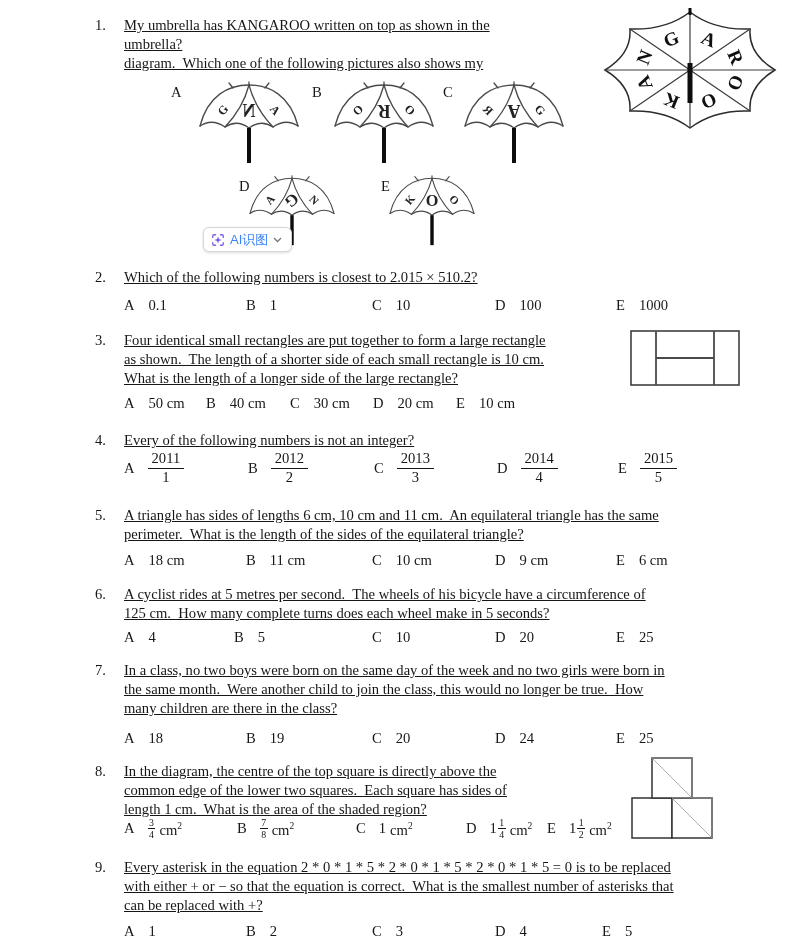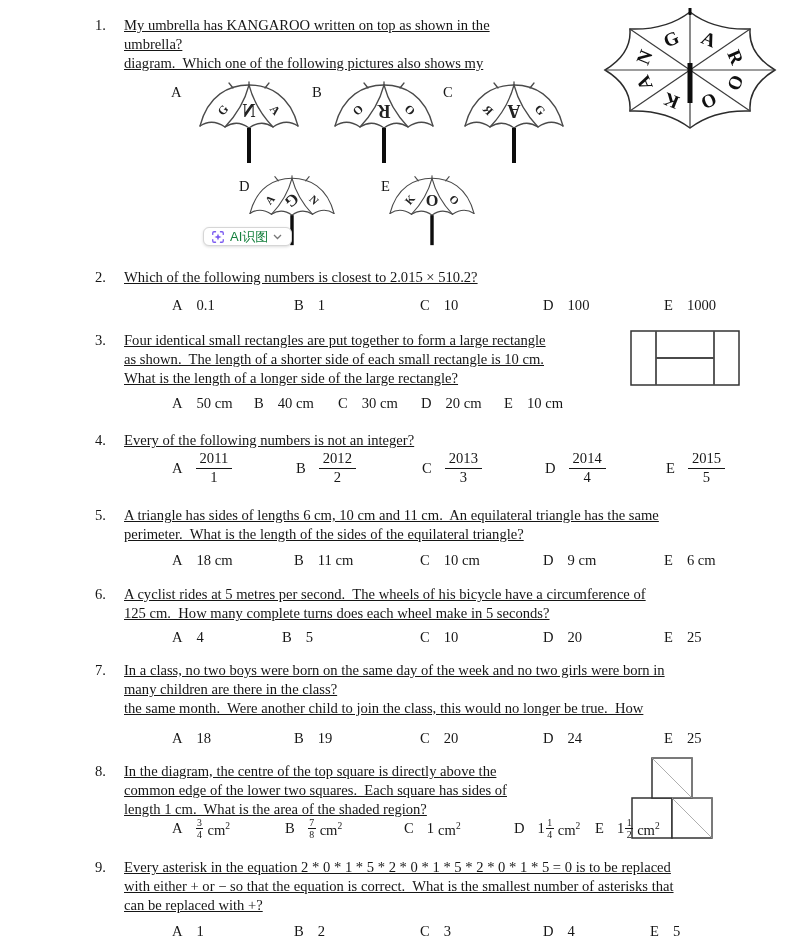--- a/index.html
+++ b/index.html
@@ -7,21 +7,21 @@
         font-family:"Liberation Serif",serif;color:#161616;overflow:hidden;}
 
   
   .q{position:absolute;left:95px;width:678px;font-size:14.6px;line-height:19px;}
   .q .num{position:absolute;left:0;top:0;}
   .q .lines{margin-left:29px;}
   .ln{white-space:pre;text-decoration:underline;}
 
   
   .row{position:absolute;left:0;top:0;width:788px;font-size:14.6px;line-height:19px;}
-  .opt{position:absolute;margin-left:48px;}
+  .opt{position:absolute;}
   .opt .V{margin-left:14px;}
 
   
   .frow .opt{display:flex;align-items:center;}
   .frac{display:inline-block;text-align:center;line-height:1.2;margin-left:13px;}
   .fn{display:block;padding:0 4px;border-bottom:1.4px solid #161616;}
   .fd{display:block;}
 
   
   .opt8{display:flex;align-items:center;}
@@ -47,24 +47,24 @@
                text-anchor:middle;dominant-baseline:central;font-size:19px;}
   .topumb .pole{stroke:#0d0d0d;}
 
   
   .fig{position:absolute;}
   .fig .sq{fill:#ffffff;stroke:#333;stroke-width:1.5;}
   .fig .shade{fill:#bcbcbc;stroke:none;}
   .fig .inner{stroke:#4a4a4a;stroke-width:1.8;}
 
   
-  .aibtn{position:absolute;left:203px;top:227px;height:19px;box-sizing:border-box;
+  .aibtn{position:absolute;left:203px;top:227px;height:25px;box-sizing:border-box;
          display:flex;align-items:center;gap:5px;padding:0 9px 0 7px;background:#fff;
          border:1px solid #d6d6d6;border-radius:6px;box-shadow:0 1px 3px rgba(0,0,0,.14);
-         font-family:"Liberation Sans",sans-serif;font-size:13px;color:#15803d;
+         font-family:"Liberation Sans",sans-serif;font-size:13px;color:#3b82f6;
          z-index:9;cursor:pointer;}
 </style>
 </head>
 <body>
 
 <div class="page">
 
   <div class="q" style="top:16px">
     <span class="num">1.</span>
     <div class="lines">
@@ -300,22 +300,22 @@
     <span class="opt" style="left:234px;top:628px"><span class="L">B</span><span class="V">5</span></span>
     <span class="opt" style="left:372px;top:628px"><span class="L">C</span><span class="V">10</span></span>
     <span class="opt" style="left:495px;top:628px"><span class="L">D</span><span class="V">20</span></span>
     <span class="opt" style="left:616px;top:628px"><span class="L">E</span><span class="V">25</span></span>
   </div>
 
   <div class="q" style="top:661px">
     <span class="num">7.</span>
     <div class="lines">
       <div class="ln">In a class, no two boys were born on the same day of the week and no two girls were born in</div>
+      <div class="ln">the same month.  Were another child to join the class, this would no longer be true.  How</div>
       <div class="ln">many children are there in the class?</div>
-      <div class="ln">the same month.  Were another child to join the class, this would no longer be true.  How</div>
     </div>
   </div>
   <div class="row">
     <span class="opt" style="left:124px;top:729px"><span class="L">A</span><span class="V">18</span></span>
     <span class="opt" style="left:246px;top:729px"><span class="L">B</span><span class="V">19</span></span>
     <span class="opt" style="left:372px;top:729px"><span class="L">C</span><span class="V">20</span></span>
     <span class="opt" style="left:495px;top:729px"><span class="L">D</span><span class="V">24</span></span>
     <span class="opt" style="left:616px;top:729px"><span class="L">E</span><span class="V">25</span></span>
   </div>
 

